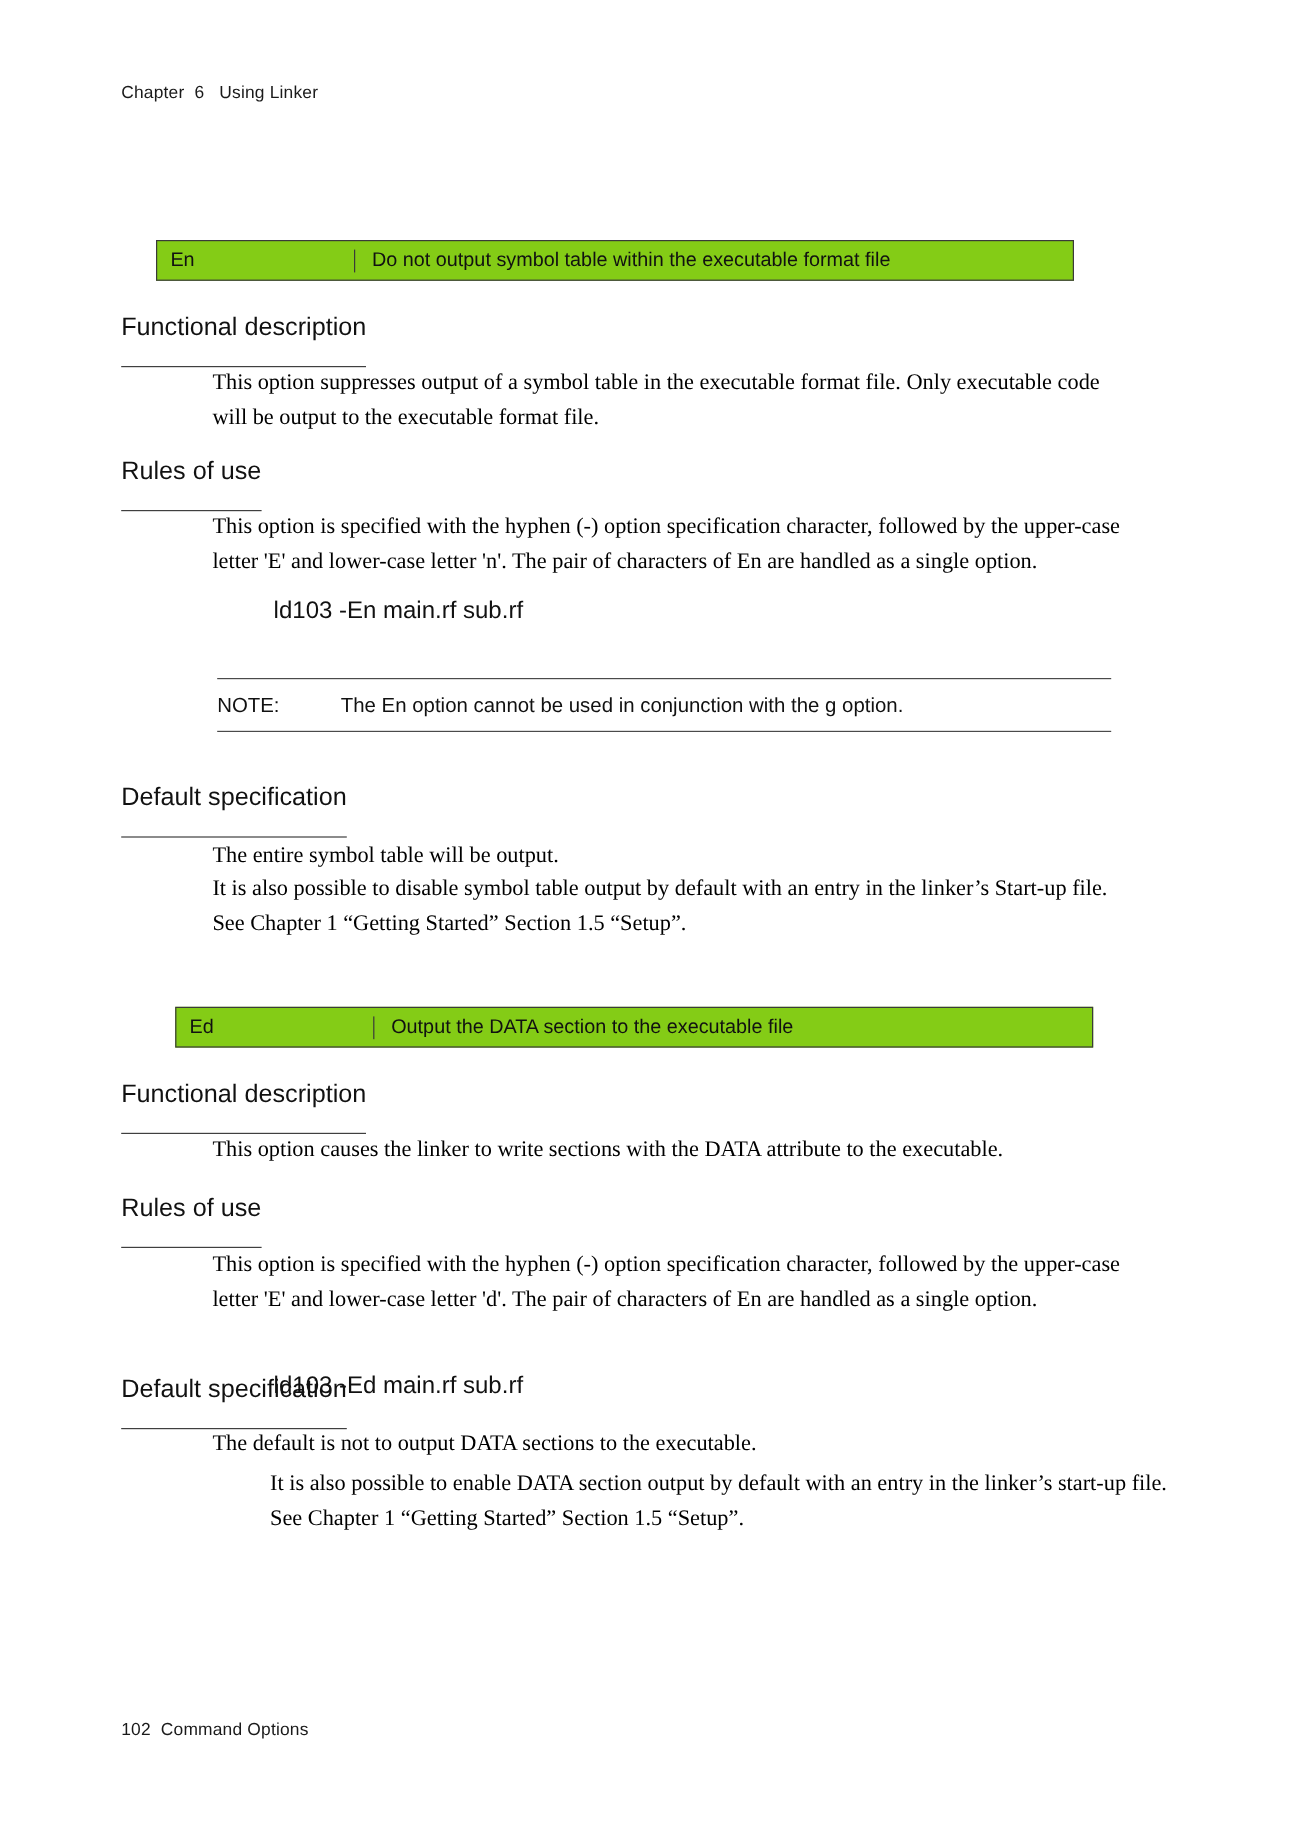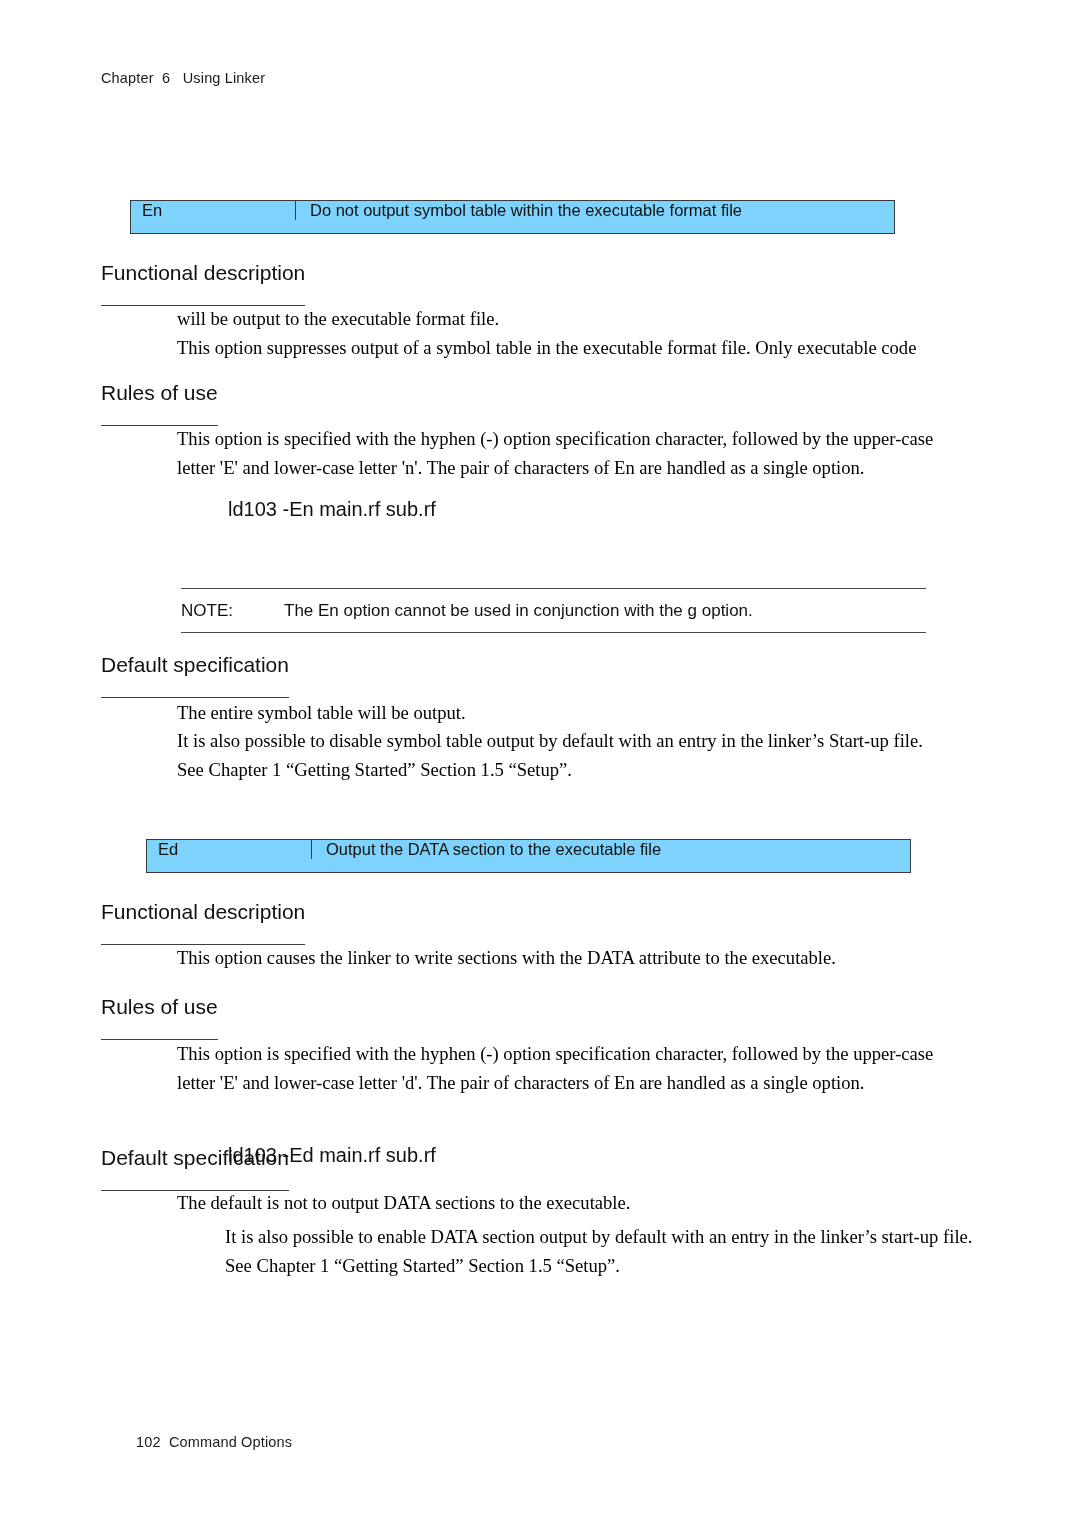--- a/index.html
+++ b/index.html
@@ -37,34 +37,33 @@
   }
   .running-foot {
     position: absolute;
     left: 101px;
     top: 1434px;
     font-family: "Liberation Sans", sans-serif;
     font-size: 14.5px;
     letter-spacing: 0.15px;
     color: #1a1a1a;
     white-space: pre;
-    margin-left: 35px;
   }
 
   
   .option-box {
     position: absolute;
     left: 130px;
     width: 765px;
     height: 34px;
     border: 1.4px solid #3a3a3a;
     box-sizing: border-box;
     display: flex;
-    align-items: flex-start;
-    background: #7dd3fc;
+    align-items: center;
+    background: #84cc16;
   }
   .option-box .opt-name {
     width: 165px;
     box-sizing: border-box;
     border-right: 1.4px solid #3a3a3a;
     display: flex;
     align-items: center;
     padding-left: 11px;
     font-family: "Liberation Sans", sans-serif;
     font-size: 16.5px;
@@ -115,21 +114,20 @@
     font-size: 20px;
     color: #111111;
     white-space: pre;
   }
 
   
   .note-block {
     position: absolute;
     left: 181px;
     width: 745px;
-    margin-top: 23px;
   }
   .note-block .rule {
     height: 0;
     border-top: 1.4px solid #4a4a4a;
     width: 100%;
   }
   .note-row {
     display: flex;
     align-items: baseline;
     padding: 12px 0 11px 0;
@@ -155,22 +153,22 @@
   <div class="running-head">Chapter  6   Using Linker</div>
 
   <div class="option-box" style="top:200px;">
     <div class="opt-name">En</div>
     <div class="opt-desc">Do not output symbol table within the executable format file</div>
   </div>
 
   <div class="section-heading" style="top:261px;">Functional description</div>
 
   <div class="para" style="top:304px;">
+    <span class="line">This option suppresses output of a symbol table in the executable format file. Only executable code</span>
     <span class="line">will be output to the executable format file.</span>
-    <span class="line">This option suppresses output of a symbol table in the executable format file. Only executable code</span>
   </div>
 
   <div class="section-heading" style="top:381px;">Rules of use</div>
 
   <div class="para" style="top:424px;">
     <span class="line">This option is specified with the hyphen (-) option specification character, followed by the upper-case</span>
     <span class="line">letter 'E' and lower-case letter 'n'. The pair of characters of En are handled as a single option.</span>
   </div>
 
   <div class="command" style="top:498px;">ld103 -En main.rf sub.rf</div>

